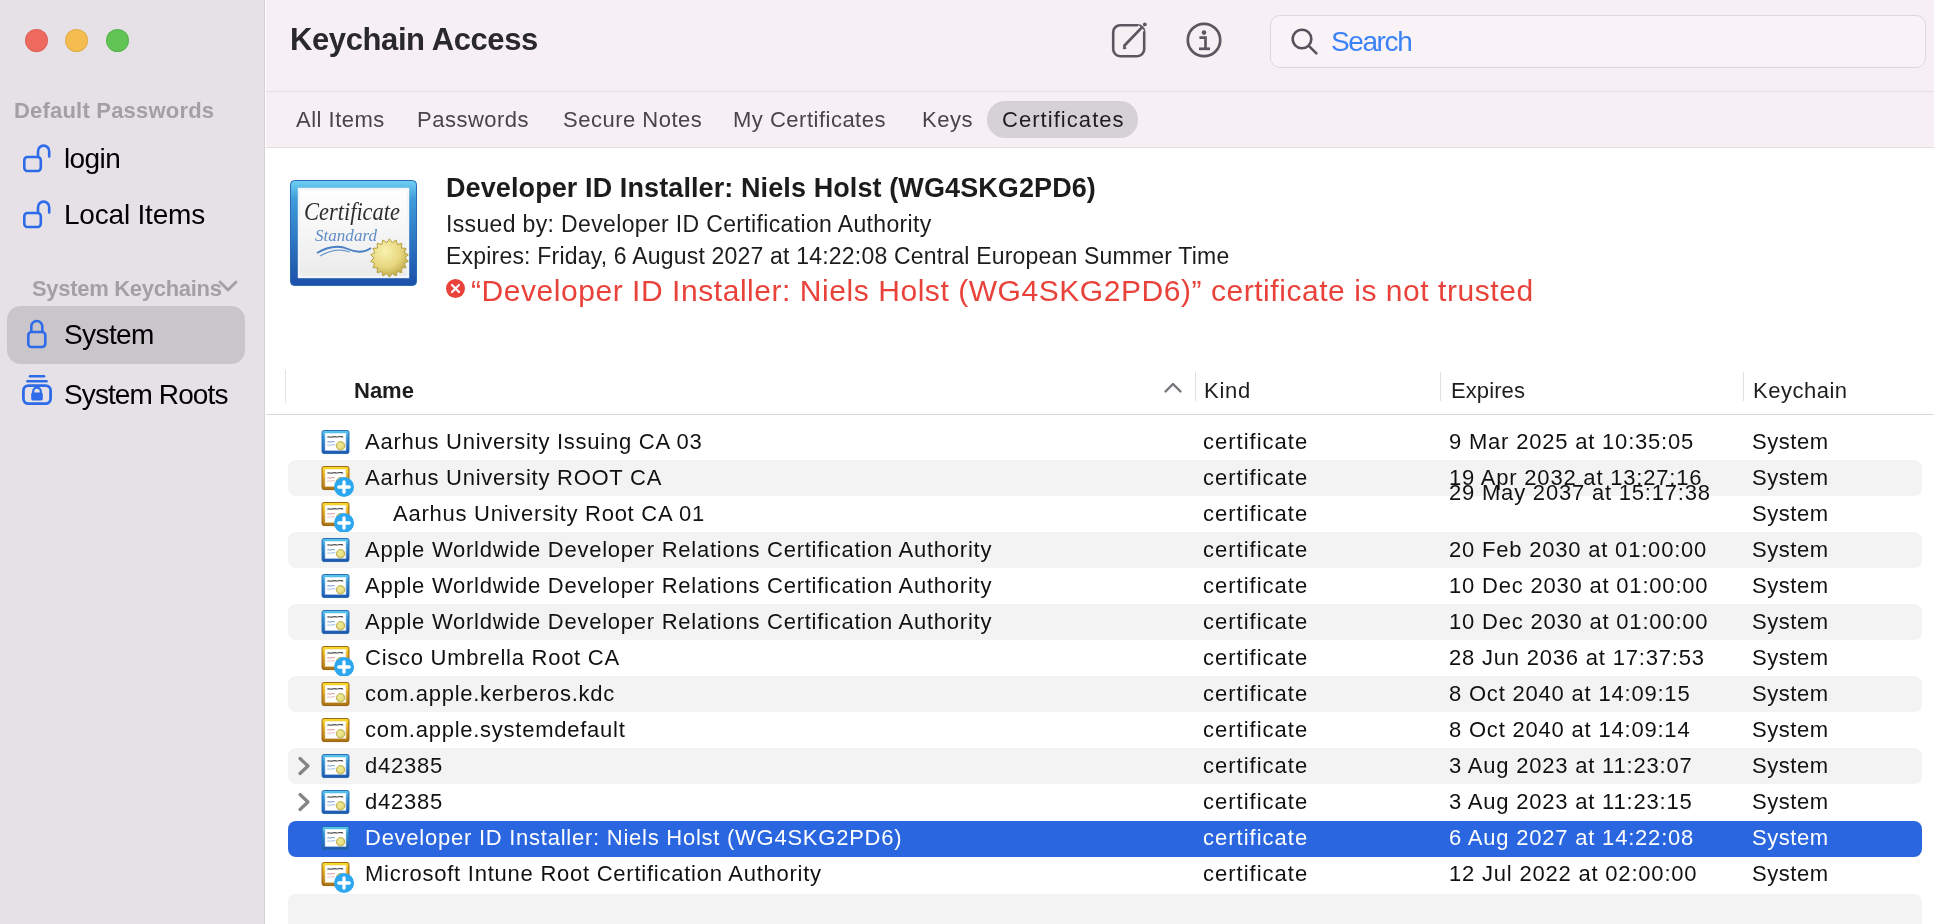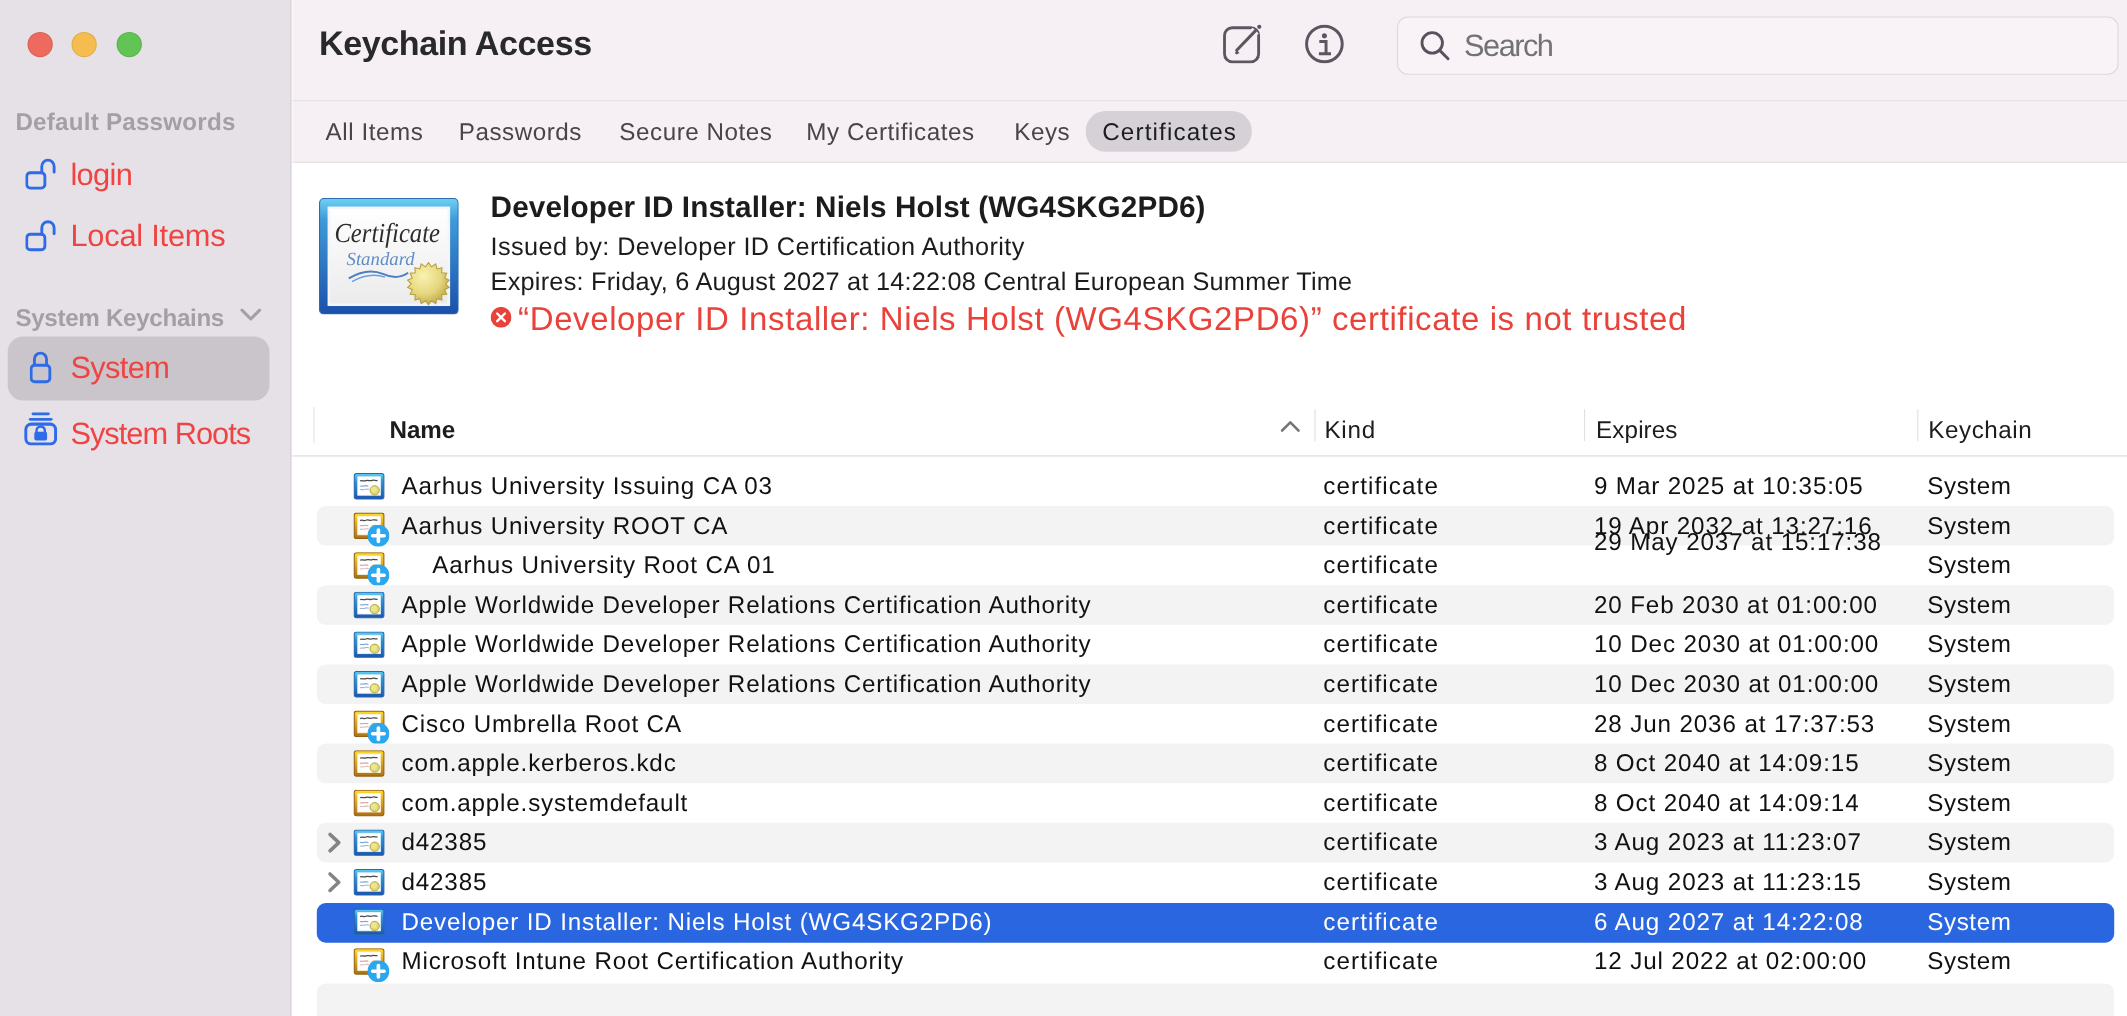--- a/index.html
+++ b/index.html
@@ -7,30 +7,30 @@
 body { font-family:"Liberation Sans", sans-serif; position:relative; background:#ffffff; }
 .abs { position:absolute; }
 
 
 #sidebar { left:0; top:0; width:265px; height:924px; background:#e6e1e6; border-right:1px solid #d6d1d6; }
 .tl { position:absolute; width:23px; height:23px; border-radius:50%; top:29px; box-shadow:inset 0 0 0 1px rgba(0,0,0,0.08); }
 #tl-red { left:25px; background:#ee6a5f; }
 #tl-yel { left:65px; background:#f5bd4f; }
 #tl-grn { left:106px; background:#61c454; }
 .shead { position:absolute; font-size:22px; font-weight:bold; color:#a49fa4; letter-spacing:-0.2px; }
-.sitem { position:absolute; font-size:28px; color:#ef4444; letter-spacing:-0.2px; line-height:33px; }
+.sitem { position:absolute; font-size:28px; color:#000000; letter-spacing:-0.2px; line-height:33px; }
 #selrow { left:7px; top:306px; width:238px; height:58px; background:#cac5ca; border-radius:14px; }
 
 
 #mainhead { left:266px; top:0; width:1668px; height:148px; background:#f6f0f5; }
 #headline1 { left:266px; top:91px; width:1668px; height:1px; background:#e5dfe3; }
 #headline2 { left:266px; top:147px; width:1668px; height:1px; background:#e4dee3; }
 #wintitle { left:290px; top:22px; font-size:31px; font-weight:bold; color:#29292c; letter-spacing:-0.4px; }
 #search { left:1270px; top:15px; width:656px; height:53px; background:#f9f3f8; border:1px solid #ddd7dc; border-radius:10px; }
-#searchtxt { left:1331px; top:26px; font-size:28px; color:#737373; letter-spacing:-1.4px; }
+#searchtxt { left:1331px; top:26px; font-size:28px; color:#3b82f6; letter-spacing:-1.4px; }
 
 
 .tab { position:absolute; top:107px; font-size:22px; color:#49444a; letter-spacing:0.5px; }
 #pill { left:987px; top:101px; width:151px; height:37px; background:#d6d1d6; border-radius:18px; }
 #tab-cert { color:#1d1d1f; }
 
 
 #certtitle { left:446px; top:173px; font-size:27px; font-weight:bold; color:#1c1c1e; letter-spacing:0.1px; }
 .certline { position:absolute; left:446px; font-size:23px; color:#1c1c1e; }
 #redline { left:471px; top:274px; font-size:30px; color:#e8423a; letter-spacing:0.55px; position:absolute; }
@@ -65,21 +65,21 @@
   <rect x="1.3" y="15" width="16.5" height="14" rx="3.2" fill="none" stroke="#2d6be8" stroke-width="2.6"></rect>
   <path d="M 15 15 L 15 9.2 A 5.6 5.6 0 0 1 26.2 9.2 L 26.2 14.5" fill="none" stroke="#2d6be8" stroke-width="2.6" stroke-linecap="round"></path>
 </svg>
 <div class="sitem" style="left:64px; top:142px; letter-spacing:-0.6px;">login</div>
 <svg class="abs" style="left:23px; top:198px;" width="28" height="32" viewBox="0 0 28 32">
   <rect x="1.3" y="15" width="16.5" height="14" rx="3.2" fill="none" stroke="#2d6be8" stroke-width="2.6"></rect>
   <path d="M 15 15 L 15 9.2 A 5.6 5.6 0 0 1 26.2 9.2 L 26.2 14.5" fill="none" stroke="#2d6be8" stroke-width="2.6" stroke-linecap="round"></path>
 </svg>
 <div class="sitem" style="left:64px; top:198px;">Local Items</div>
 
-<div class="shead" style="left:14px; top:276px; letter-spacing:-0.3px;text-align:center;">System Keychains</div>
+<div class="shead" style="left:32px; top:276px; letter-spacing:-0.3px;text-align:center;">System Keychains</div>
 <svg class="abs" style="left:218px; top:279px;" width="20" height="14" viewBox="0 0 20 14">
   <path d="M 2 3 L 10 11 L 18 3" fill="none" stroke="#a49fa4" stroke-width="2.8" stroke-linecap="round" stroke-linejoin="round"></path>
 </svg>
 
 <div id="selrow" class="abs"></div>
 <svg class="abs" style="left:27px; top:319px;" width="24" height="30" viewBox="0 0 24 30">
   <rect x="1.3" y="13" width="17" height="15" rx="3.2" fill="none" stroke="#2d6be8" stroke-width="2.6"></rect>
   <path d="M 4.3 13 L 4.3 7.5 A 5.5 5.5 0 0 1 15.3 7.5 L 15.3 13" fill="none" stroke="#2d6be8" stroke-width="2.6"></path>
 </svg>
 <div class="sitem" style="left:64px; top:318px; letter-spacing:-0.6px;">System</div>

